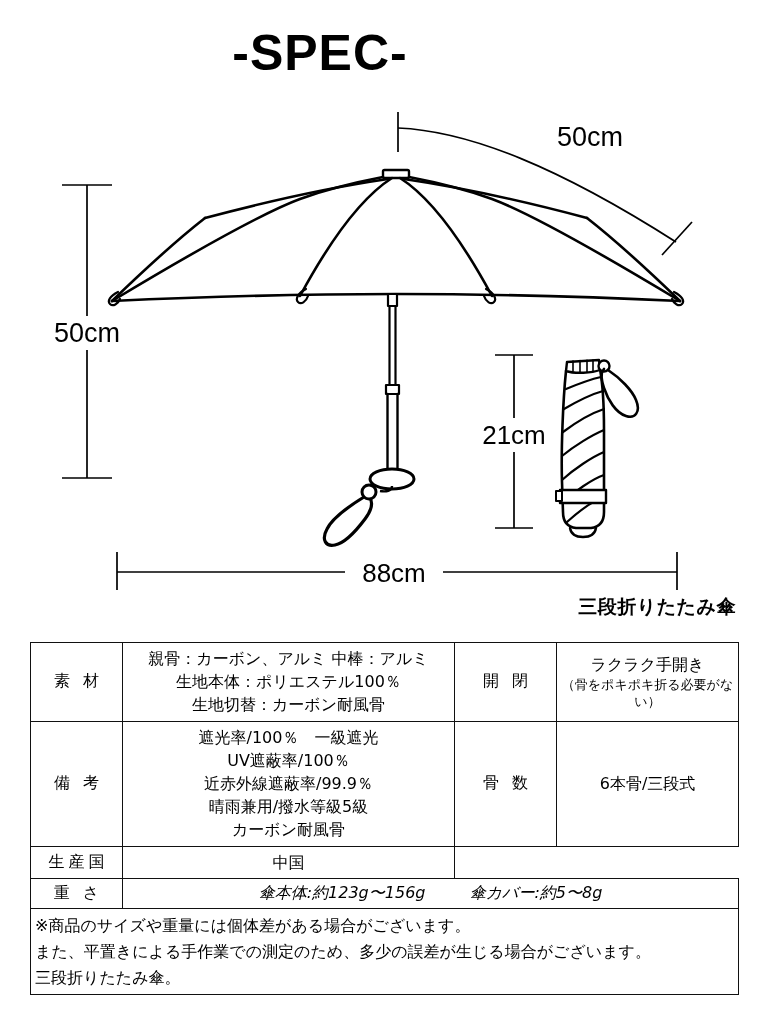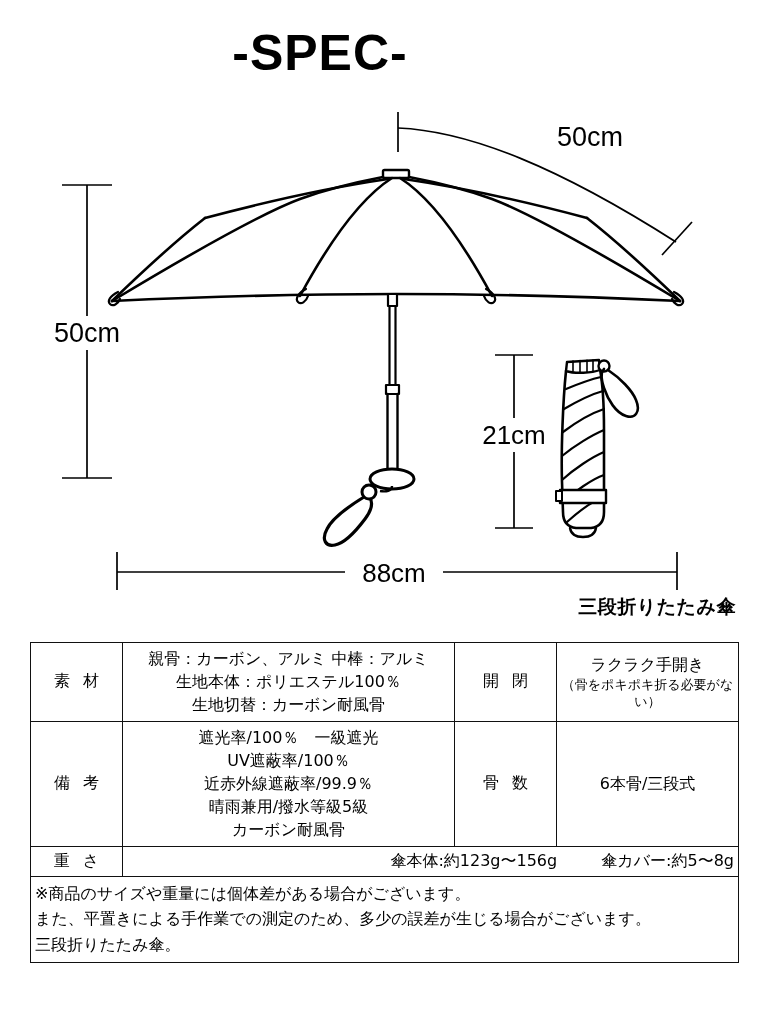--- a/index.html
+++ b/index.html
@@ -85,24 +85,25 @@
     line-height: 1.45;
     font-size: 17px;
   }
   .sub {
     display: block;
     font-size: 13px;
     line-height: 1.3;
     margin-top: 1px;
   }
   .weight-val {
-    text-align: right;
+    text-align: center;
     font-size: 17px;
     padding: 8px 4px;
     white-space: nowrap;
+    font-style: italic;
   }
   .weight-val .gap {
     display: inline-block;
     width: 34px;
   }
   .note-cell {
     padding: 14px 10px 16px 36px;
     text-align: left;
     line-height: 1.62;
     font-size: 16.5px;
@@ -256,20 +257,24 @@
         <div>UV遮蔽率/100％</div>
         <div>近赤外線遮蔽率/99.9％</div>
         <div>晴雨兼用/撥水等級5級</div>
         <div>カーボン耐風骨</div>
       </td>
       <td class="lbl">骨 数</td>
       <td class="val">6本骨/三段式</td>
     </tr>
 
 
+    <tr>
+      <td class="lbl">生産国</td>
+      <td class="val">中国</td>
+    </tr>
 
     <tr>
       <td class="lbl">重 さ</td>
       <td class="weight-val" colspan="3">
         <span>傘本体:約123g〜156g</span>
         <span class="gap"></span>
         <span>傘カバー:約5〜8g</span>
       </td>
     </tr>
 

